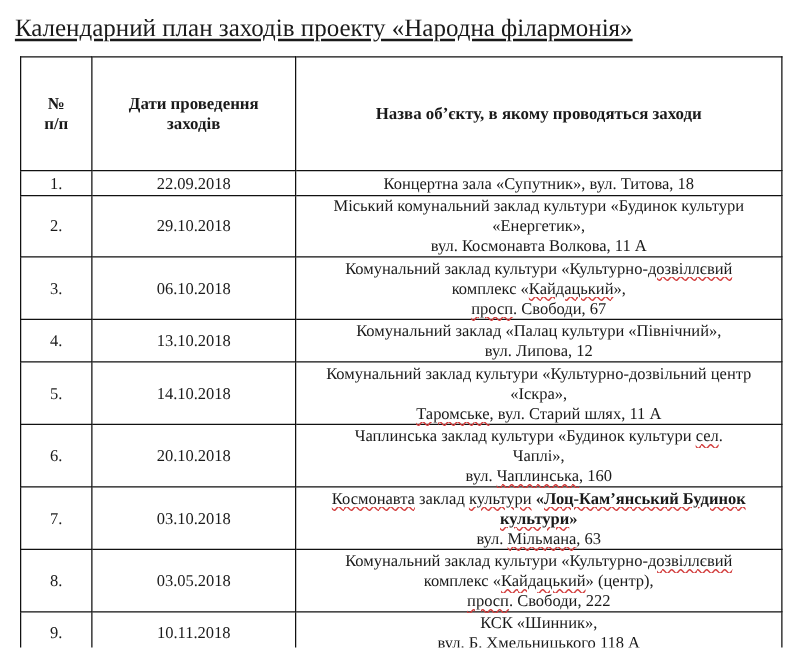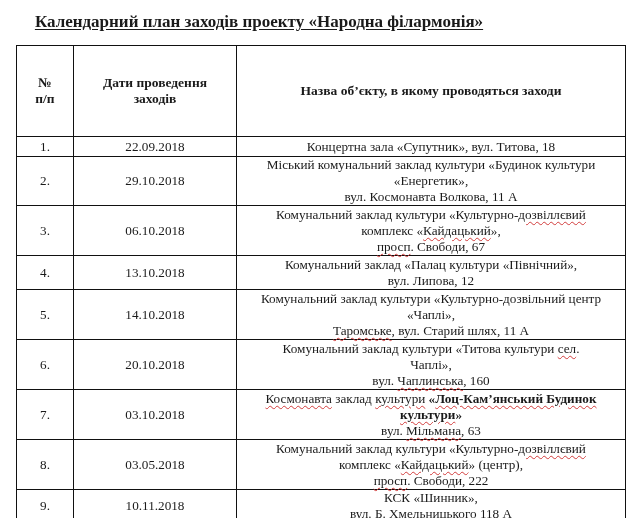--- a/index.html
+++ b/index.html
@@ -3,21 +3,21 @@
 <meta charset="utf-8">
 <style>
   html, body { margin: 0; padding: 0; background: #ffffff; }
   body {
     width: 641px; height: 518px; position: relative; overflow: hidden;
     font-family: "Liberation Serif", "DejaVu Serif", serif;
     color: #1a1a1a;
   }
   .title {
     position: absolute; left: 0; width: 518px; top: 12px;
-    text-align: center; font-size: 17px; font-weight: bold;
+    text-align: center; font-size: 20px; font-weight: normal;
   }
   .title span { text-decoration: underline; text-underline-offset: 2px; }
   table.plan {
     position: absolute; left: 16px; top: 45px;
     border-collapse: collapse; table-layout: fixed;
     width: 609px;
   }
   table.plan td, table.plan th {
     border: 1.3px solid #111;
     text-align: center; vertical-align: middle;
@@ -92,30 +92,30 @@
       <span>Комунальний заклад «Палац культури «Північний»,</span><br>
       <span>вул. Липова, 12</span>
     </td>
   </tr>
 
   <tr style="height:50px">
     <td>5.</td>
     <td>14.10.2018</td>
     <td>
       <span>Комунальний заклад культури «Культурно-дозвільний центр</span><br>
-      <span>«Чаплі»,</span><br>
+      <span>«Іскра»,</span><br>
       <span class="spell">Таромське</span><span>, вул. Старий шлях, 11 А</span>
     </td>
   </tr>
 
   <tr style="height:50px">
     <td>6.</td>
     <td>20.10.2018</td>
     <td>
-      <span>Комунальний заклад культури «Титова культури </span><span class="spell">сел</span><span>.</span><br>
+      <span>Чаплинська заклад культури «Будинок культури </span><span class="spell">сел</span><span>.</span><br>
       <span>Чаплі»,</span><br>
       <span>вул. </span><span class="spell">Чаплинська</span><span>, 160</span>
     </td>
   </tr>
 
   <tr style="height:50px">
     <td>7.</td>
     <td>03.10.2018</td>
     <td>
       <span class="spell">Космонавта</span><span> заклад </span><span class="spell">культури</span><b class="bold"> «</b><b class="bold spell">Лоц-Кам’янський Будинок</b><br>

